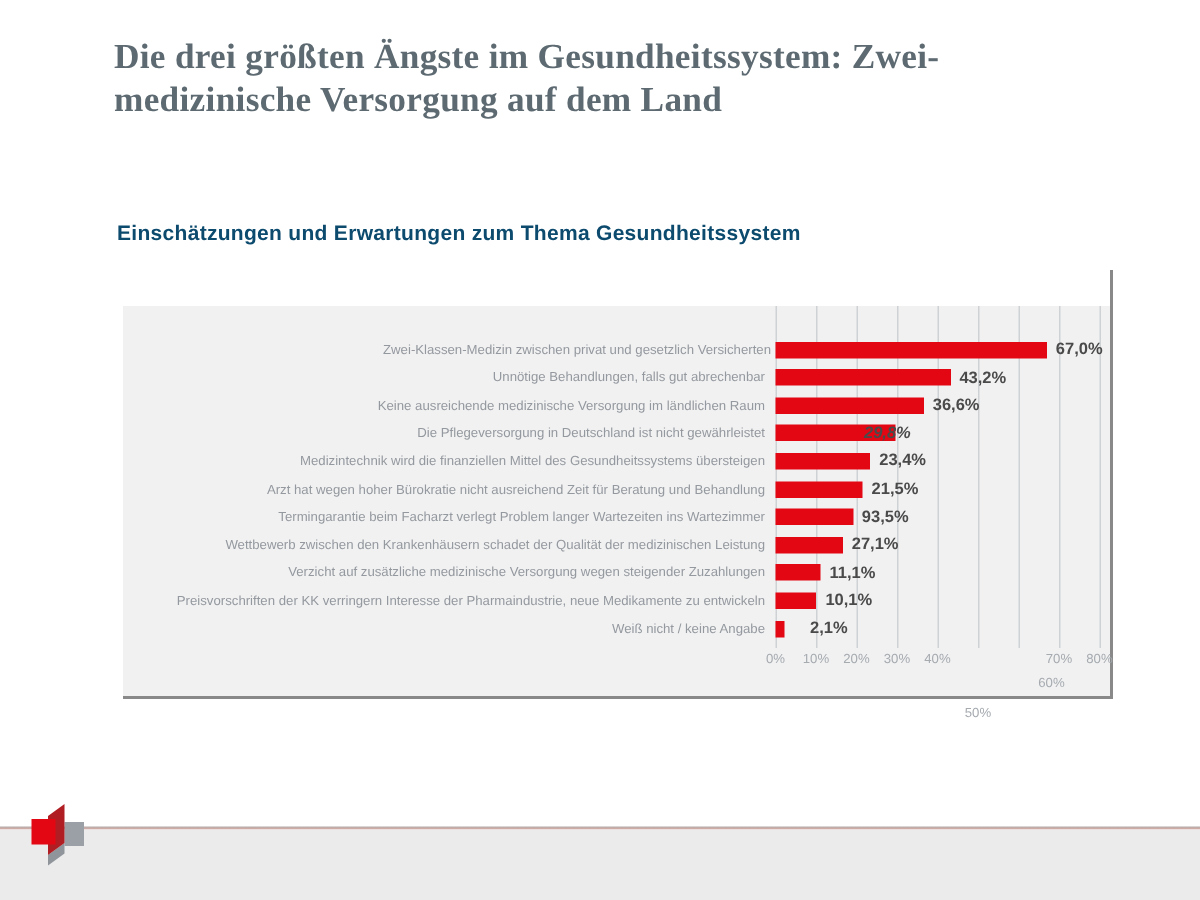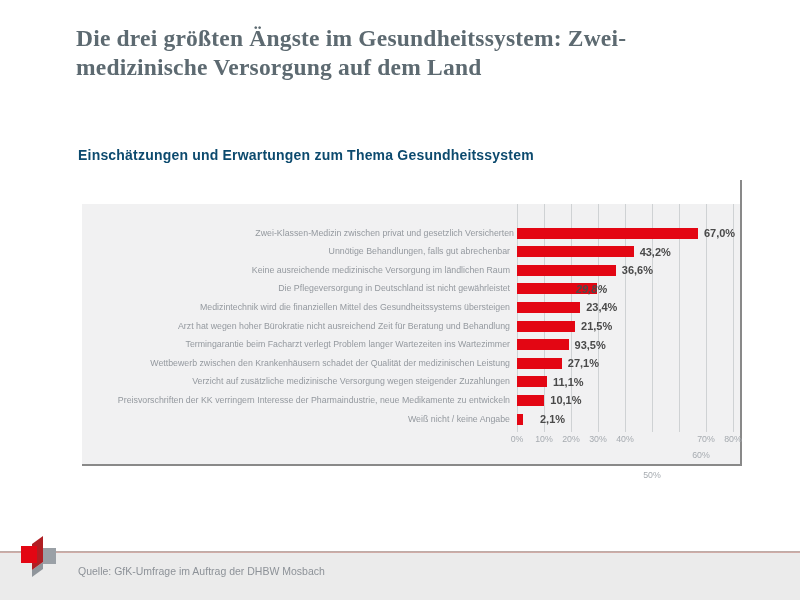--- a/index.html
+++ b/index.html
@@ -100,21 +100,20 @@
         <div class="val-label" style="left: 468.27px; top: 213.4px;">10,1%</div>
         <div class="cat-label" style="top: 233.5px; left: 8px;">Weiß nicht / keine Angabe</div>
         <div class="bar" style="left: 435px; top: 233.5px; width: 5.67px; background: rgb(227, 6, 19);"></div>
         <div class="val-label" style="left: 430px; top: 232px; margin-left: 28px;">2,1%</div>
       </div>
   </div>
 
 
   <div class="footer-line"></div>
   <div class="footer-band"></div>
-  <div class="source">Quelle: GfK-Umfrage im Auftrag der DHBW Mosbach</div>
 
   <svg class="logo" width="40" height="48" viewBox="0 0 40 48">
     <polygon id="logo-tail" points="12,35 23,27 23,34 12,42" fill="#8f959b"></polygon>
     <polygon id="logo-gray" points="23,13 36,13 36,29 23,29" fill="#9aa0a6"></polygon>
     <polygon id="logo-dred" points="12,9 23,1 23,27 12,35" fill="#b01e23"></polygon>
     <polygon id="logo-bred" points="1,11 17,11 17,28 1,28" fill="#e30613"></polygon>
   </svg>
 
 </div>
 

